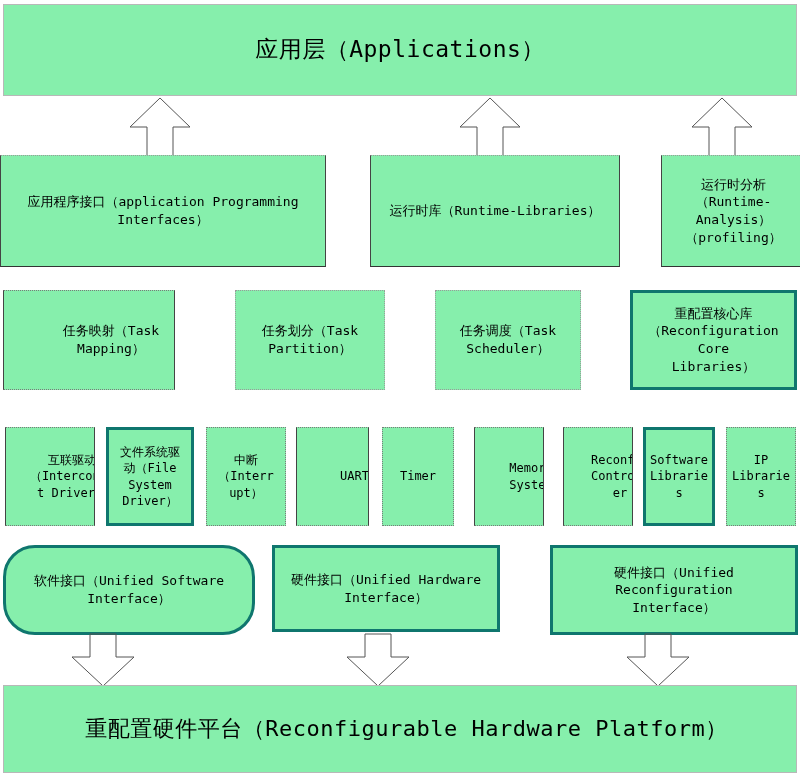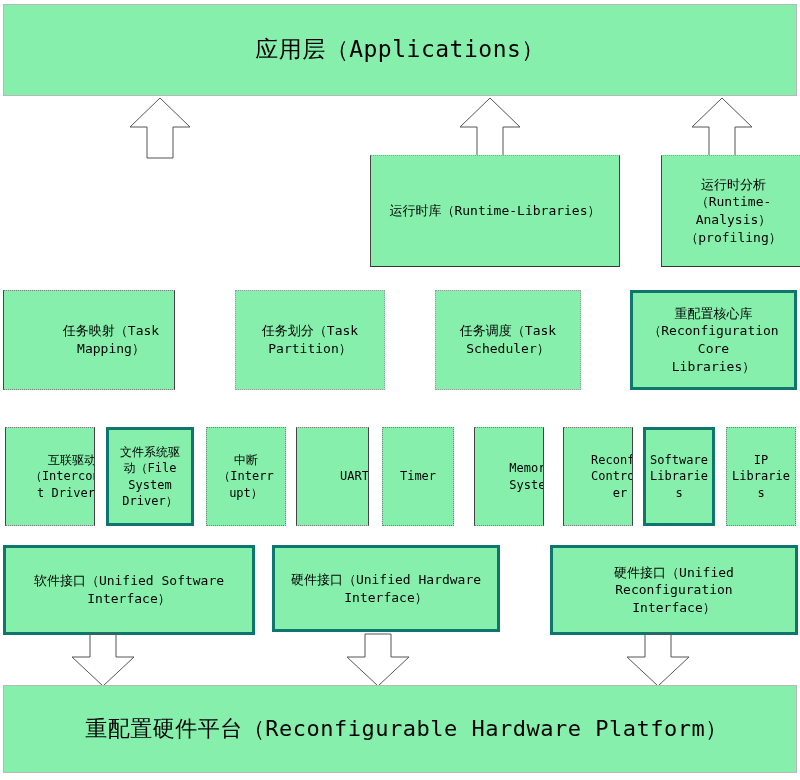--- a/index.html
+++ b/index.html
@@ -91,20 +91,23 @@
     <svg width="64" height="62" viewBox="0 0 64 62">
       <path d="M32 1 L62 30 L45 30 L45 61 L19 61 L19 30 L2 30 Z" fill="none" stroke="#555555" stroke-width="1"></path>
     </svg>
   </div>
   <div class="arrow" style="left:690px; top:97px;">
     <svg width="64" height="62" viewBox="0 0 64 62">
       <path d="M32 1 L62 30 L45 30 L45 61 L19 61 L19 30 L2 30 Z" fill="none" stroke="#555555" stroke-width="1"></path>
     </svg>
   </div>
 
+  <div class="box bd-dash-b t-mid" style="left:0px; top:155px; width:326px; height:112px;">
+    <span class="txt">应用程序接口（application Programming Interfaces）</span>
+  </div>
 
   <div class="box bd-dash-b t-mid" style="left:370px; top:155px; width:250px; height:112px;">
     <span class="txt">运行时库（Runtime-Libraries）</span>
   </div>
 
   <div class="box bd-dash-b t-mid" style="left:661px; top:155px; width:145px; height:112px;">
     <span class="txt">运行时分析
 （Runtime-
 Analysis）
 （profiling）</span>
@@ -174,21 +177,21 @@
 Librarie
 s</span>
   </div>
 
   <div class="box bd-dotted t-small" style="left:726px; top:427px; width:70px; height:99px;">
     <span class="txt">IP
 Librarie
 s</span>
   </div>
 
-  <div class="box bd-solid t-mid" style="left:3px; top:545px; width:252px; height:90px;">
+  <div class="box bd-solid t-mid" style="left:3px; top:545px; width:252px; height:90px;border-radius:32px;">
     <span class="txt">软件接口（Unified Software
 Interface）</span>
   </div>
 
   <div class="box bd-solid t-mid" style="left:272px; top:545px; width:228px; height:87px;">
     <span class="txt">硬件接口（Unified Hardware
 Interface）</span>
   </div>
 
   <div class="box bd-solid t-mid" style="left:550px; top:545px; width:248px; height:90px;">

